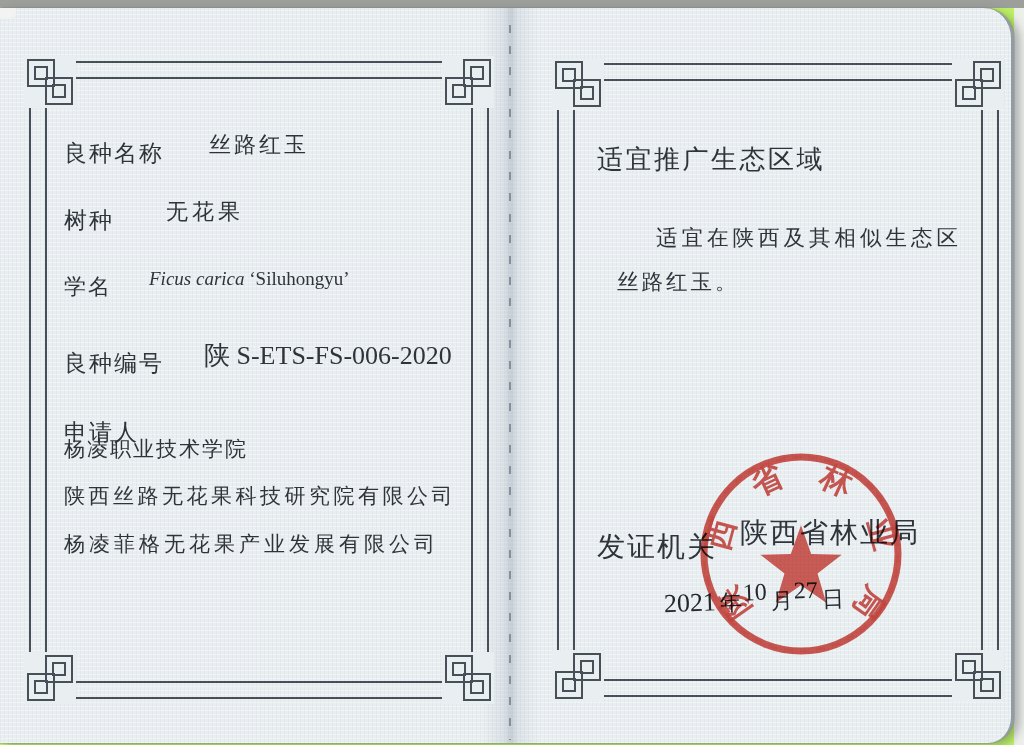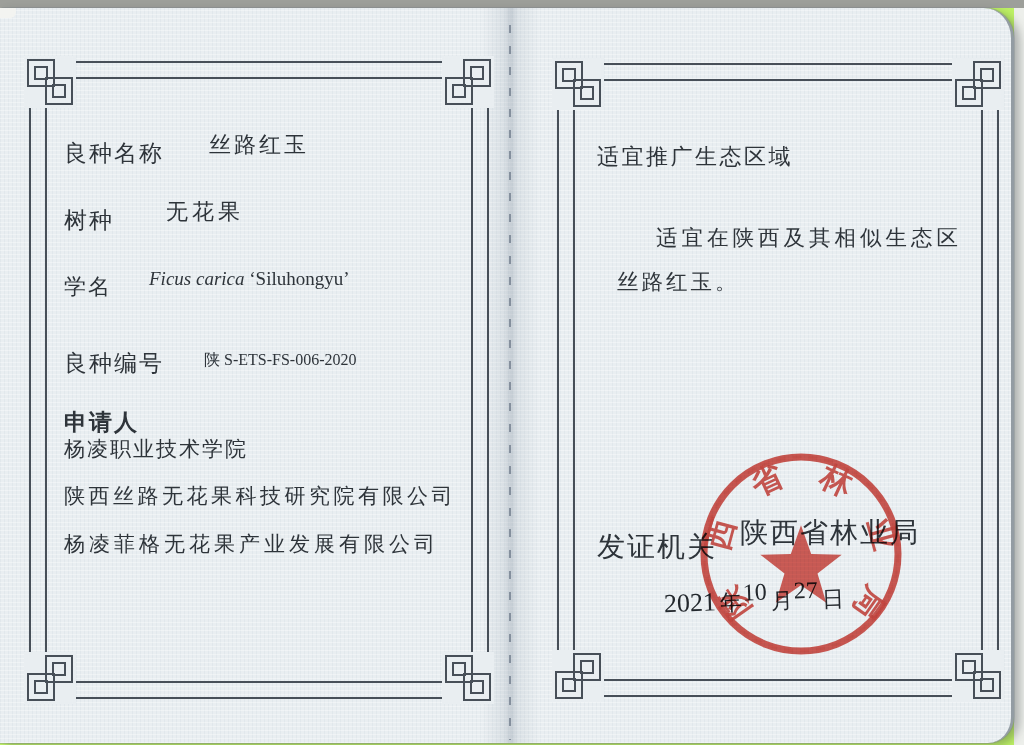--- a/index.html
+++ b/index.html
@@ -104,28 +104,28 @@
   <div class="cjk" style="left:64px;top:197px;font-size:23px;letter-spacing:2px;">树种</div>
   <div class="cjk" style="left:166px;top:189px;font-size:22px;letter-spacing:4px;">无花果</div>
 
   <div class="cjk" style="left:64px;top:264px;font-size:22px;letter-spacing:2px;">学名</div>
   <div class="cjk" style="left:149px;top:260px;font-size:19px;">
     <i class="mono">Ficus carica</i>
     <span class="mono">‘Siluhongyu’</span>
   </div>
 
   <div class="cjk" style="left:64px;top:340px;font-size:23px;letter-spacing:2px;">良种编号</div>
-  <div class="cjk mono" style="left:204px;top:342px;font-size:16px;">陕 S-ETS-FS-006-2020</div>
+  <div class="cjk mono" style="left:204px;top:330px;font-size:26px;">陕 S-ETS-FS-006-2020</div>
 
-  <div class="cjk" style="left:64px;top:399px;font-size:23px;letter-spacing:2px;font-weight:bold;">申请人</div>
+  <div class="cjk" style="left:64px;top:409px;font-size:23px;letter-spacing:2px;">申请人</div>
   <div class="cjk" style="left:64px;top:427px;font-size:21px;letter-spacing:2px;">杨凌职业技术学院</div>
   <div class="cjk" style="left:64px;top:474px;font-size:21px;letter-spacing:3.5px;">陕西丝路无花果科技研究院有限公司</div>
   <div class="cjk" style="left:64px;top:522px;font-size:21px;letter-spacing:4px;">杨凌菲格无花果产业发展有限公司</div>
 
-  <div class="cjk" style="left:597px;top:134px;font-size:22px;letter-spacing:2.5px;">适宜推广生态区域</div>
+  <div class="cjk" style="left:597px;top:134px;font-size:26px;letter-spacing:2.5px;">适宜推广生态区域</div>
   <div class="cjk" style="left:656px;top:215px;font-size:21.5px;letter-spacing:4px;">适宜在陕西及其相似生态区</div>
   <div class="cjk" style="left:617px;top:259px;font-size:21.5px;letter-spacing:3px;">丝路红玉。</div>
 
   <div class="cjk" style="left:597px;top:520px;font-size:28px;letter-spacing:2px;">发证机关</div>
   <div class="cjk" style="left:740px;top:506px;font-size:28px;letter-spacing:2px;font-family:Liberation Serif, serif;">陕西省林业局</div>
 
   <div class="date-line cjk" style="left:664px;top:578px;">
     <span class="num">2021</span>
     <span class="unit">年</span><span class="sup">10</span>
     <span class="unit">月</span><span class="sup">27</span>

